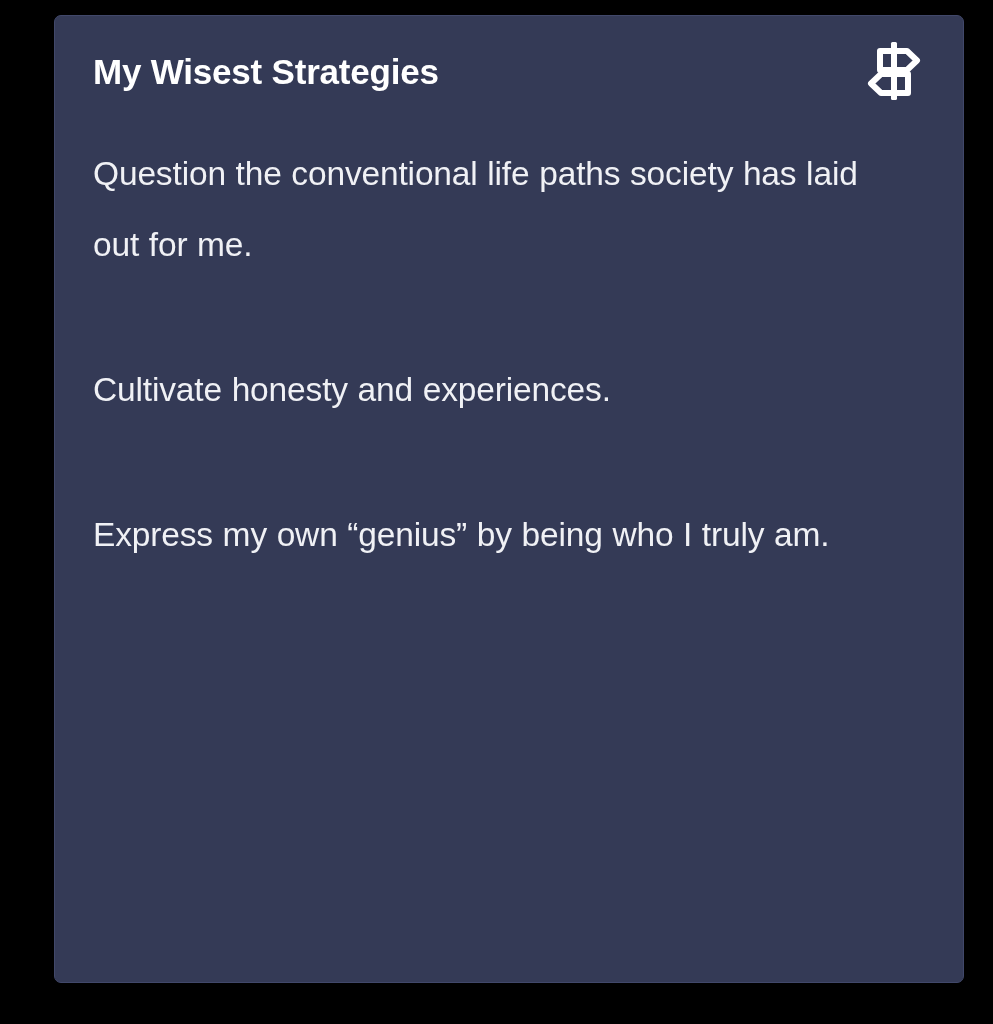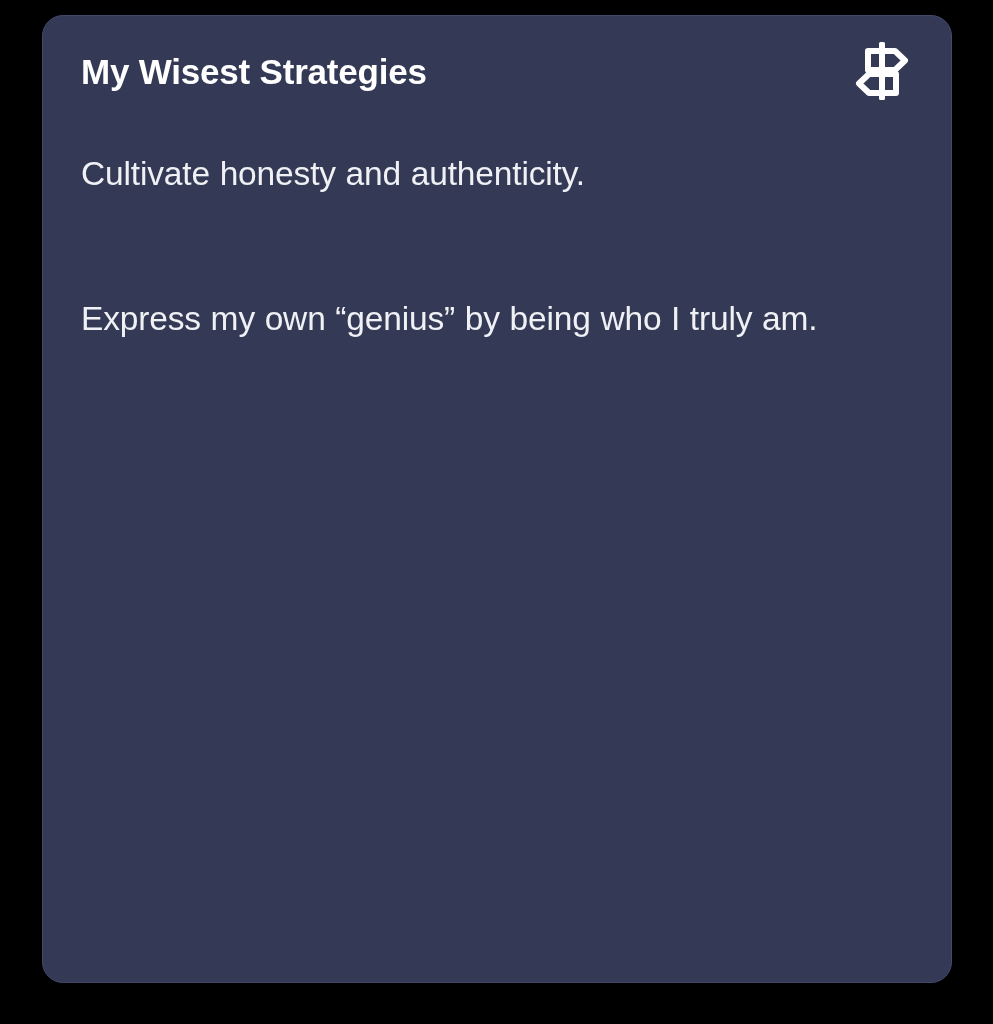--- a/index.html
+++ b/index.html
@@ -18,27 +18,27 @@
   #stage {
     position: relative;
     width: 993px;
     height: 1024px;
     background: #000000;
   }
 
   
   .card {
     position: absolute;
-    left: 42px;
+    left: 54px;
     top: 15px;
     width: 910px;
     height: 968px;
     box-sizing: border-box;
     background: #343a56;
-    border-radius: 21px;
+    border-radius: 7px;
     border: 1px solid #41486a;
     overflow: hidden;
   }
 
   
   .card-header {
     position: absolute;
     left: 0;
     top: 0;
     width: 910px;
@@ -114,18 +114,19 @@
           <rect x="28" y="1" width="6" height="58" rx="1.5" fill="#ffffff"></rect>
 
           <path d="M17 10 H44 L54 19.5 L44 29 H17 Z" fill="none" stroke="#ffffff" stroke-width="6" stroke-linejoin="round" stroke-linecap="round"></path>
 
           <path d="M45 33 H18 L8 42.5 L18 52 H45 Z" fill="none" stroke="#ffffff" stroke-width="6" stroke-linejoin="round" stroke-linecap="round"></path>
         </svg>
       </span>
     </div>
 
     <ul class="strategy-list">
-      <li class="strategy-item">Cultivate honesty and authenticity.</li>
+      <li class="strategy-item">Question the conventional life paths society has laid out for me.</li>
+      <li class="strategy-item">Cultivate honesty and experiences.</li>
       <li class="strategy-item">Express my own “genius” by being who I truly am.</li>
     </ul>
 
   </div>
 </div>
 
 </body></html>

